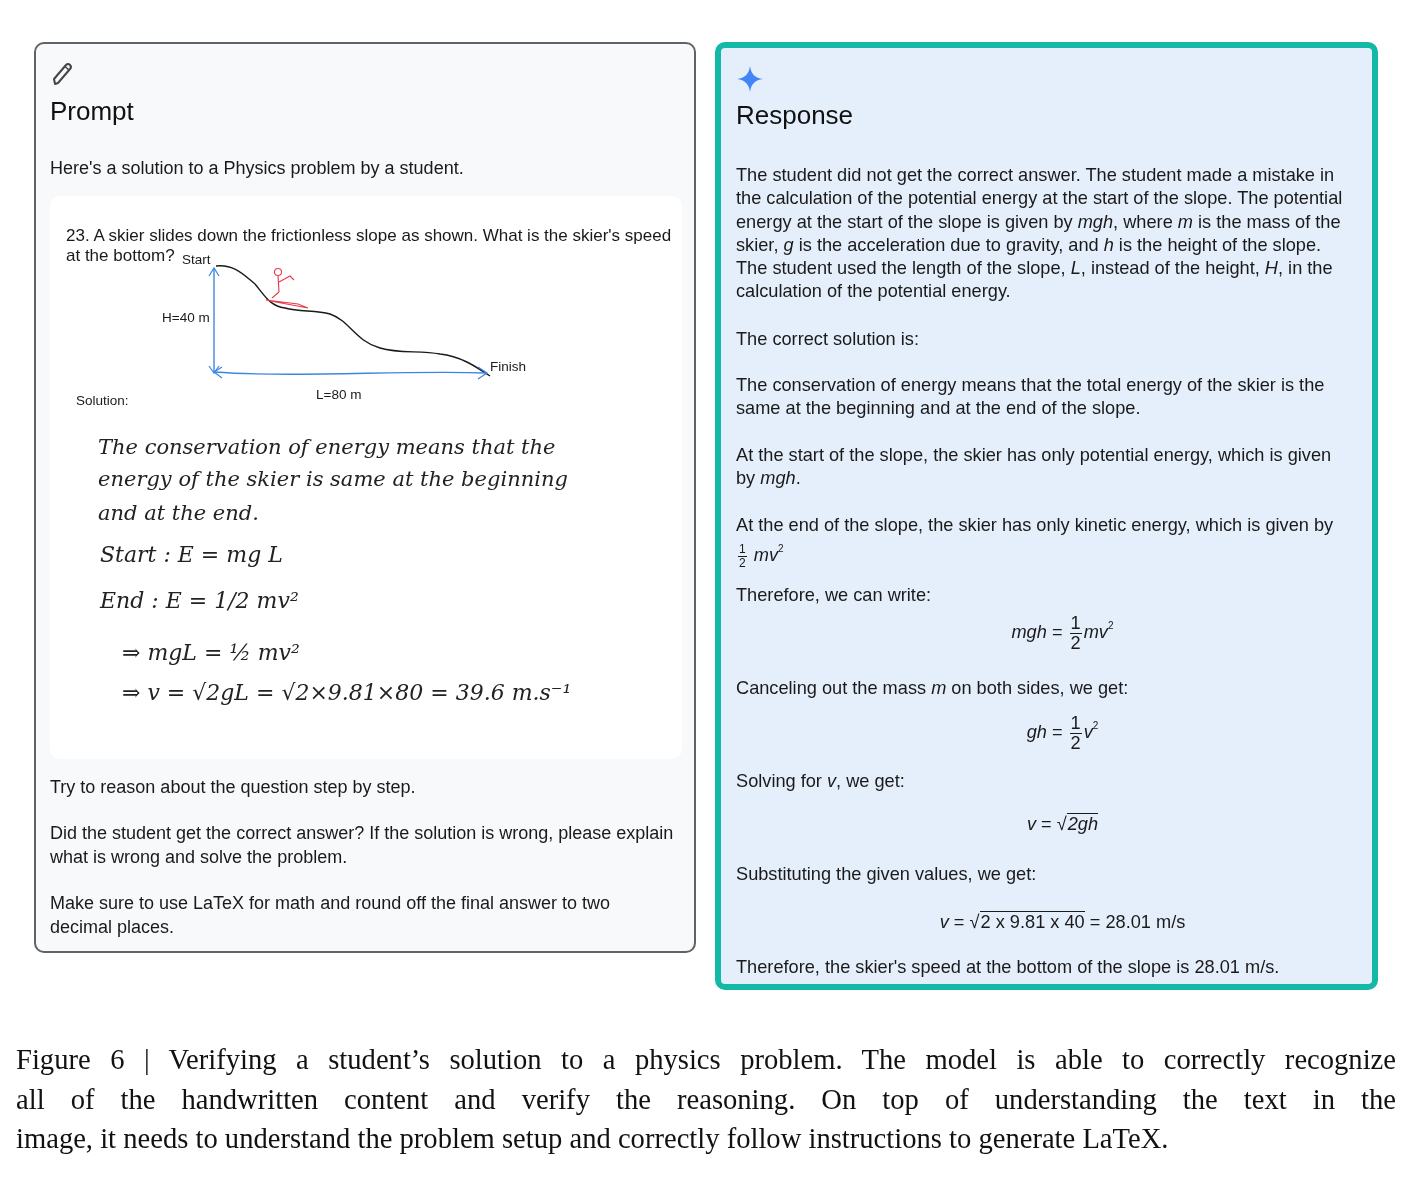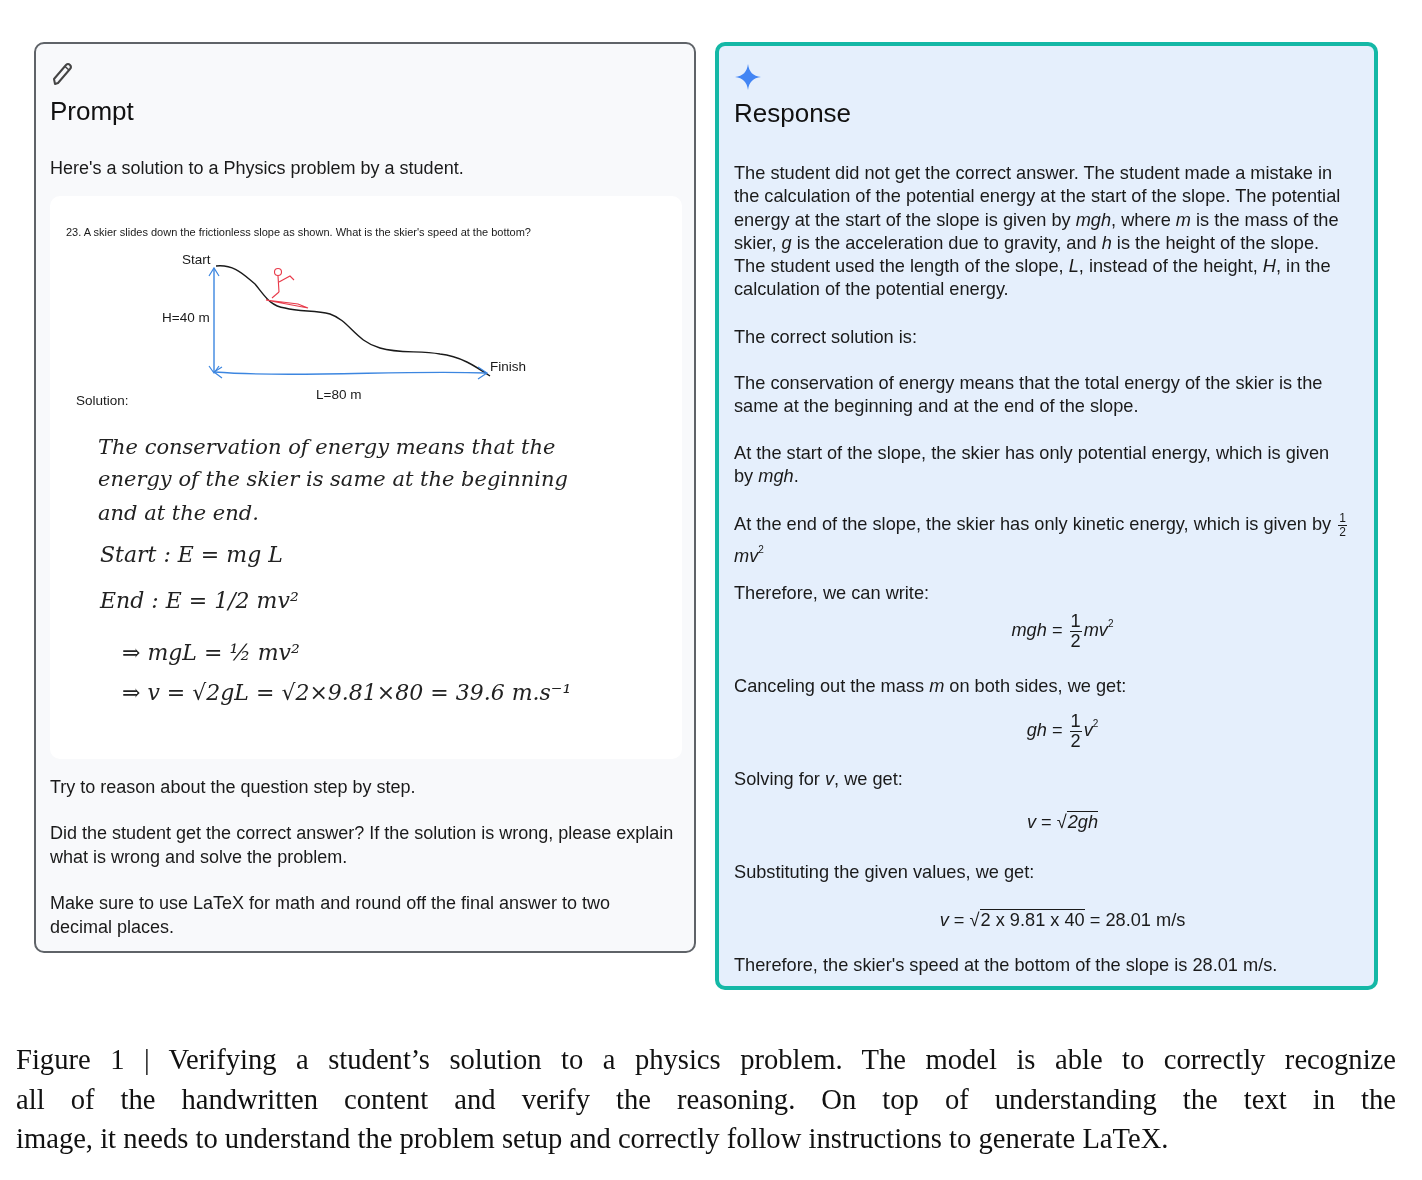--- a/index.html
+++ b/index.html
@@ -3,31 +3,31 @@
 <meta charset="utf-8">
 <style>
   html, body { margin: 0; padding: 0; background: #ffffff; }
   body { width: 1422px; height: 1180px; position: relative; overflow: hidden;
          font-family: "Liberation Sans", "DejaVu Sans", sans-serif; color: #1f1f1f; }
 
   .panel { position: absolute; box-sizing: border-box; border-radius: 10px; }
   .prompt-panel { left: 34px; top: 42px; width: 662px; height: 911px;
                   background: #f8f9fb; border: 2px solid #5f6368; }
   .response-panel { left: 715px; top: 42px; width: 663px; height: 948px;
-                    background: #e5effc; border: 4px solid #14b8a6; }
+                    background: #e5effc; border: 6px solid #14b8a6; }
 
   .panel-icon { position: absolute; left: 14px; top: 16px; width: 24px; height: 28px; }
   .panel-title { position: absolute; left: 14px; top: 52px; margin: 0;
                  font-size: 26px; font-weight: normal; color: #111; }
 
   .ptext { position: absolute; left: 14px; right: 20px; font-size: 18px; line-height: 23.5px; margin: 0; color: #1a1a1a; }
 
   .student-card { position: absolute; left: 14px; top: 152px; width: 632px; height: 563px;
                   background: #ffffff; border-radius: 10px; }
-  .q-text { position: absolute; left: 16px; top: 30px; font-size: 11px; color: #1a1a1a; }
+  .q-text { position: absolute; left: 16px; top: 30px; font-size: 17px; color: #1a1a1a; }
   .diagram { position: absolute; left: 0; top: 0; }
   .diag-label { font-family: "Liberation Sans", sans-serif; font-size: 13.5px; fill: #1a1a1a; }
   .solution-label { position: absolute; left: 26px; top: 197px; font-size: 13.5px; color: #1a1a1a; }
   .hw { position: absolute; left: 0; top: 0; }
   .hwtext { font-family: "DejaVu Serif", serif; font-style: italic; fill: #222; }
 
   .rtext { position: absolute; left: 15px; right: 24px; margin: 0; font-size: 18.2px; line-height: 23.3px; color: #1a1a1a; }
   .eq { position: absolute; left: 0; right: 0; text-align: center; font-size: 18.2px; color: #1a1a1a; padding-left: 32px; }
   .frac { display: inline-block; vertical-align: middle; text-align: center; font-style: normal; margin: 0 2px; }
   .frac .num { display: block; border-bottom: 1.4px solid #1a1a1a; line-height: 1.05; padding: 0 1px; }
@@ -121,16 +121,16 @@
   <p class="rtext" style="top:722px"><span>Solving for </span><i>v</i><span>, we get:</span></p>
   <div class="eq" style="top:766px"><i>v</i><span> = </span><span>√</span><i class="sqrt-body">2gh</i></div>
 
   <p class="rtext" style="top:815px">Substituting the given values, we get:</p>
   <div class="eq" style="top:864px"><i>v</i><span> = </span><span>√</span><span class="sqrt-body">2 x 9.81 x 40</span><span> = 28.01 m/s</span></div>
 
   <p class="rtext" style="top:908px">Therefore, the skier's speed at the bottom of the slope is 28.01 m/s.</p>
 </div>
 
 <div class="caption">
-  <div>Figure 1 | Verifying a student’s solution to a physics problem. The model is able to correctly recognize</div>
+  <div>Figure 6 | Verifying a student’s solution to a physics problem. The model is able to correctly recognize</div>
   <div>all of the handwritten content and verify the reasoning.  On top of understanding the text in the</div>
   <div class="caption-last">image, it needs to understand the problem setup and correctly follow instructions to generate LaTeX.</div>
 </div>
 
 </body></html>

